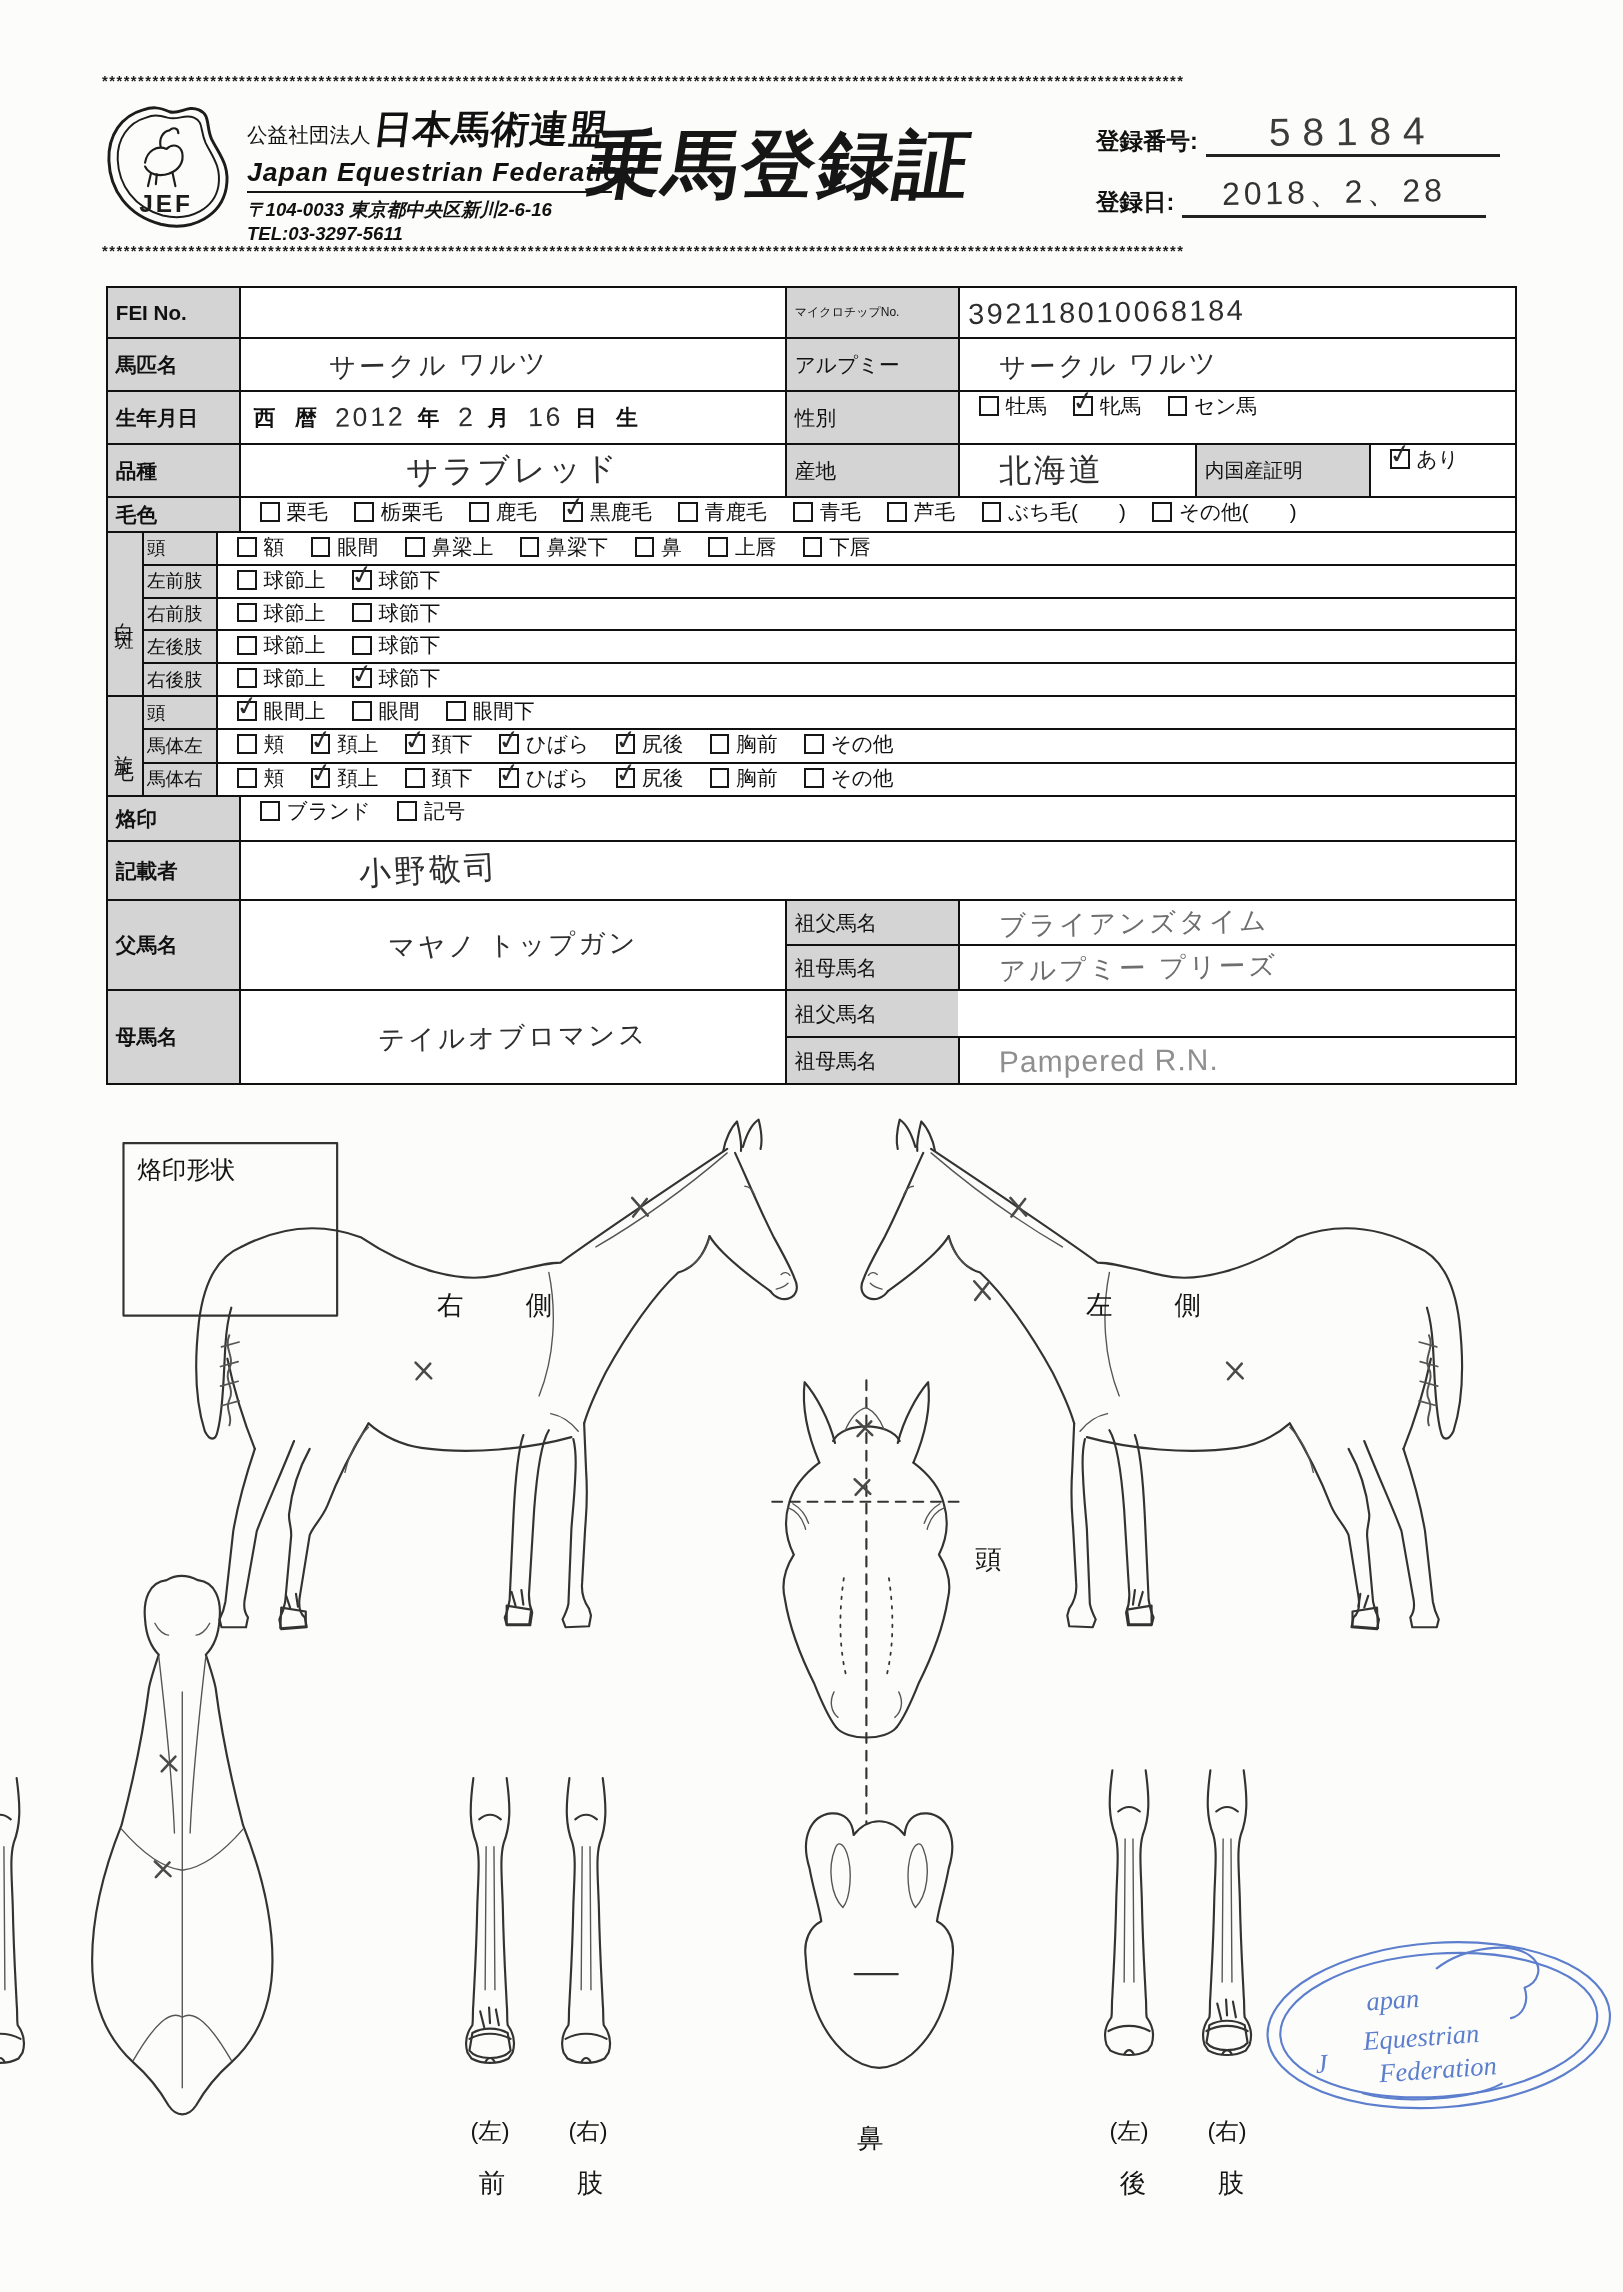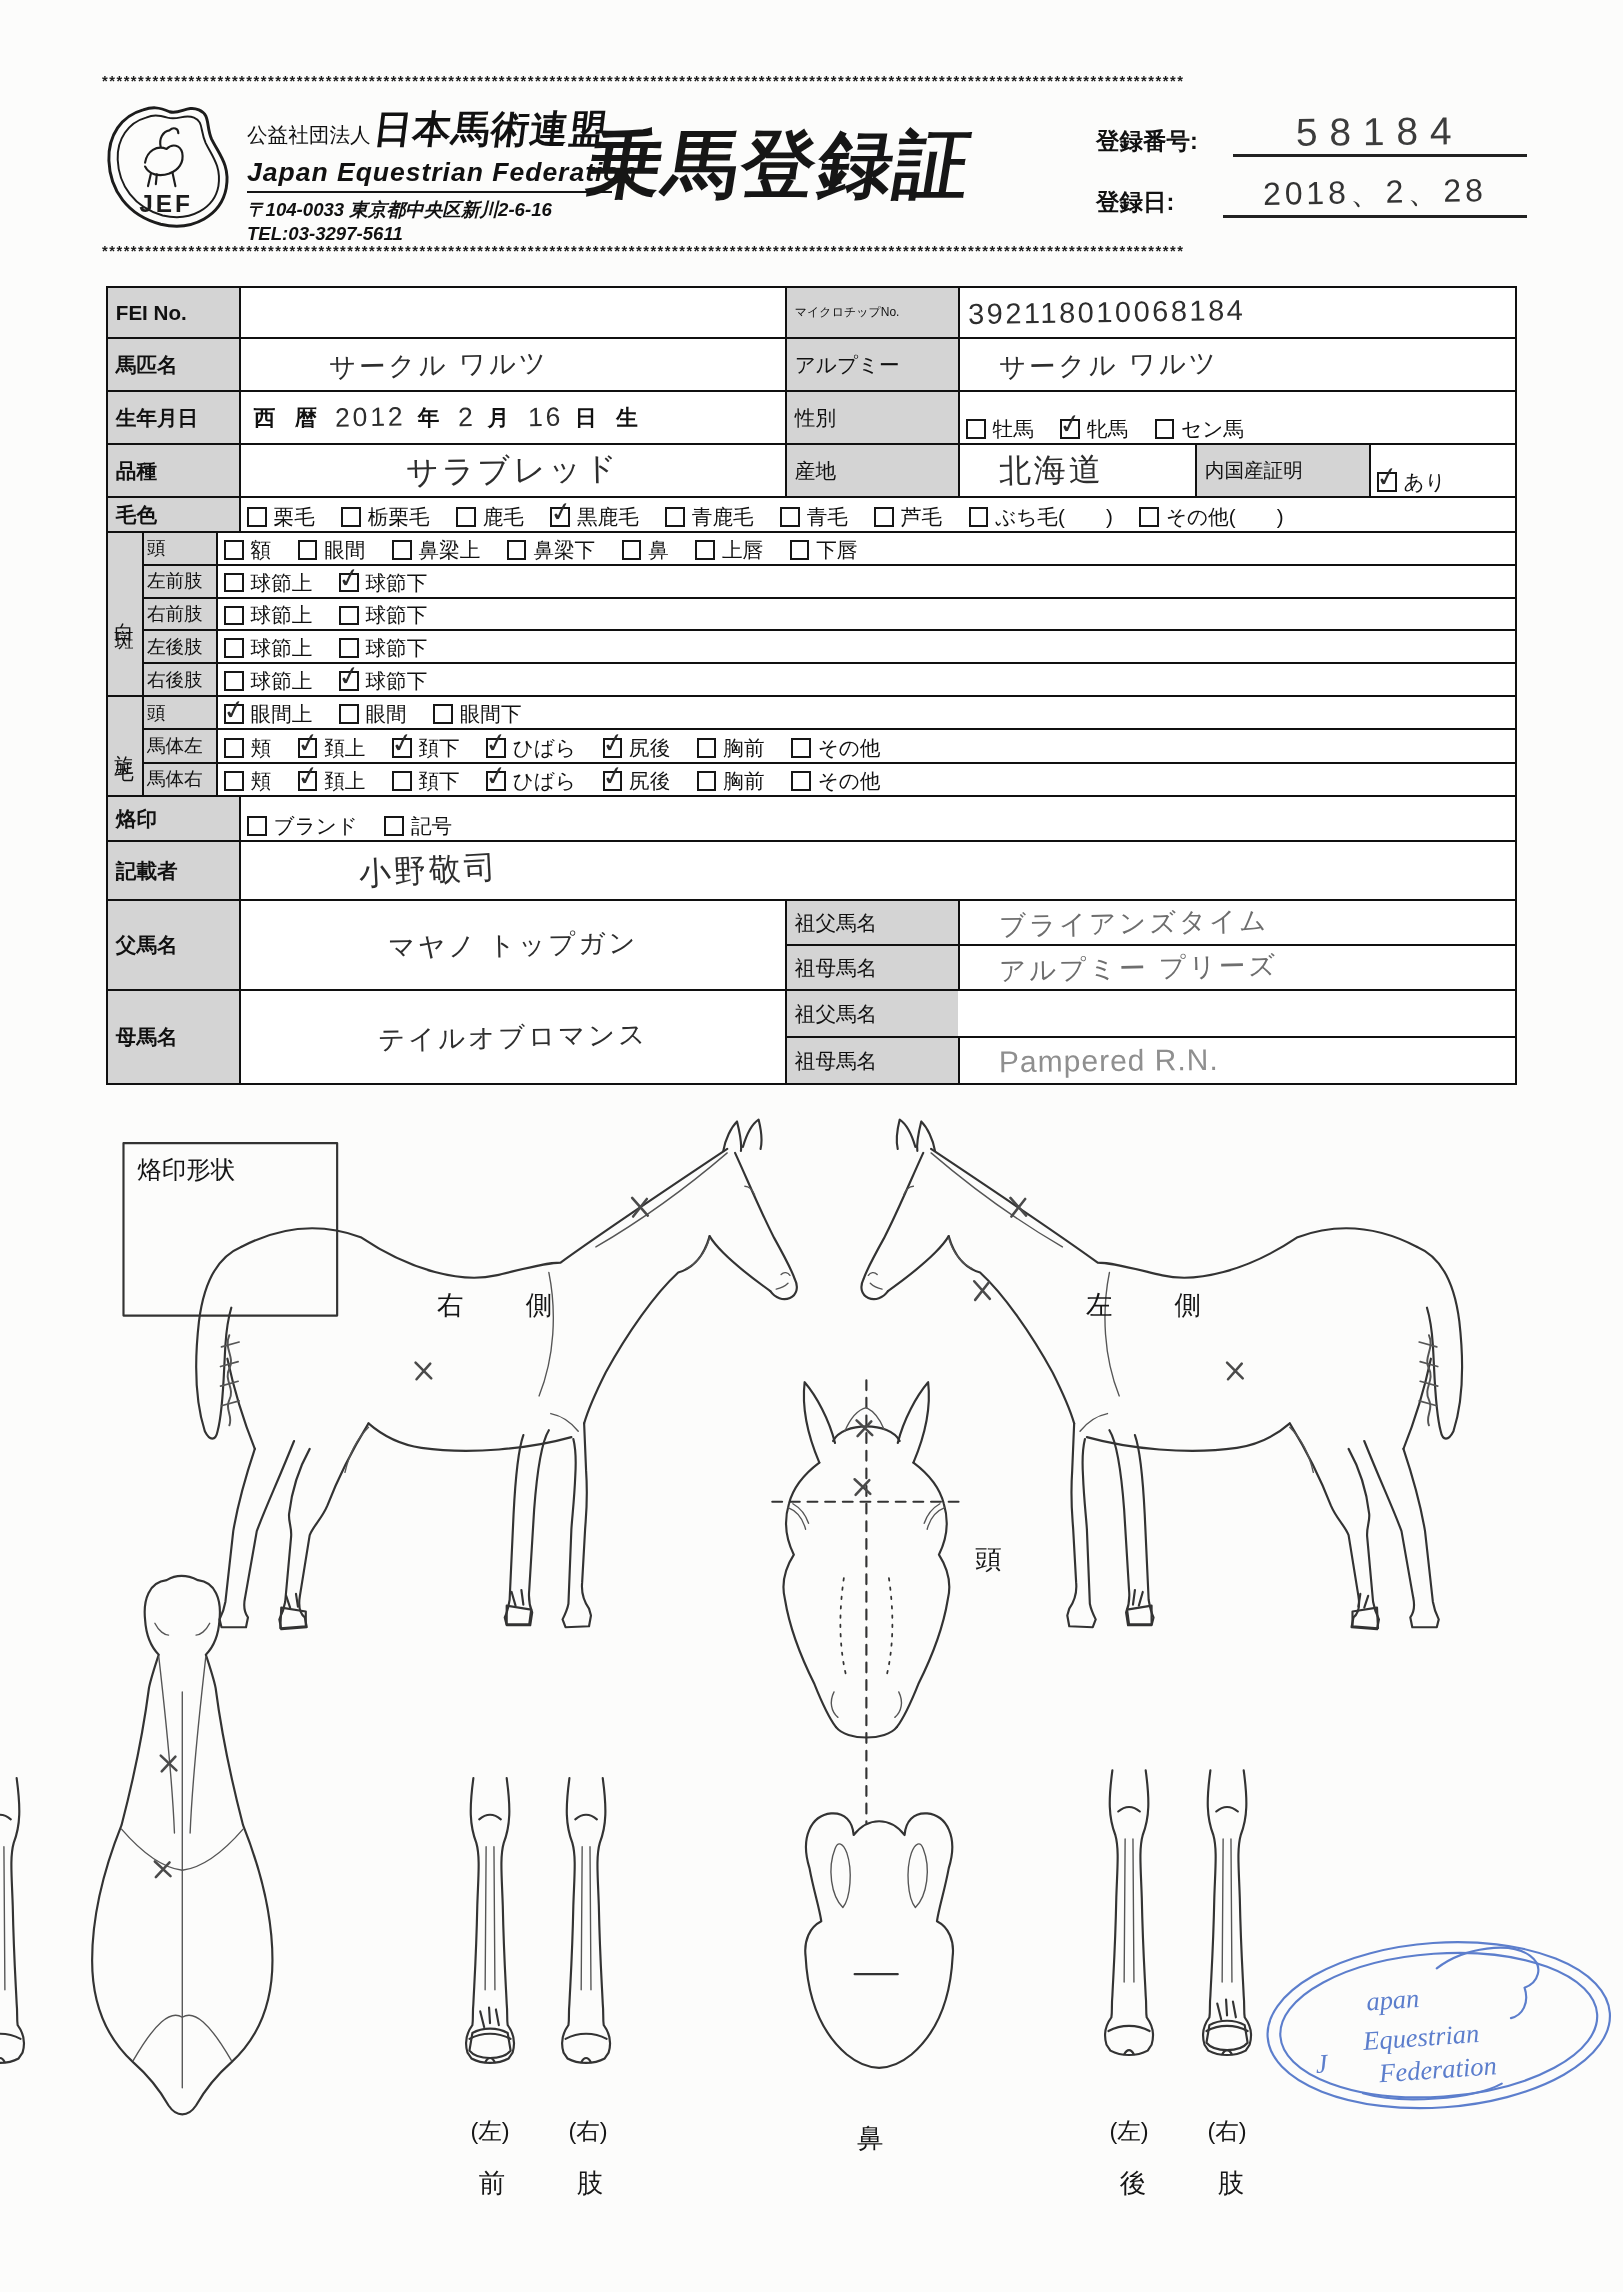--- a/index.html
+++ b/index.html
@@ -14,21 +14,21 @@
   .org{position:absolute;left:247px;top:104px;width:412px;}
   .orgtype{font-size:20.6px;margin-right:3px;}
   .orgname{font-size:38px;font-weight:900;transform:skewX(-7deg);display:inline-block;letter-spacing:1px;}
   .orgen{font-size:26.5px;font-style:italic;font-weight:600;margin-top:2px;letter-spacing:1px;}
   .orgrule{width:365px;border-bottom:2.9px solid #151515;margin:2.9px 0 3.9px 0;}
   .orgaddr{font-size:18.6px;font-style:italic;font-weight:700;}
   .orgtel{font-size:18.6px;font-style:italic;font-weight:700;}
   .title{position:absolute;left:588px;top:116px;font-size:74px;font-weight:900;letter-spacing:2.9px;
          transform:skewX(-9deg);color:#161616;}
   .regblock{position:absolute;left:1096px;top:110px;width:431px;}
-  .regrow{display:flex;align-items:flex-end;margin-bottom:13.7px;justify-content:space-between;}
+  .regrow{display:flex;align-items:flex-end;margin-bottom:13.7px;}
   .reglab{font-size:23.5px;font-weight:600;margin-right:7.8px;white-space:nowrap;}
   .regline{display:inline-block;border-bottom:3.4px solid #222;text-align:center;}
   .regline.no{width:294px;}
   .regline.dt{width:304px;}
   .regno{font-size:39px;letter-spacing:11.8px;color:#3c3c3c;display:inline-block;transform:rotate(-.5deg);}
   .regdate{font-size:32px;letter-spacing:3.9px;color:#333;display:inline-block;transform:rotate(-1deg);}
   
   .tbl{position:absolute;left:106px;top:286px;width:1411px;border:2.9px solid #101010;background:#fff;box-sizing:border-box;}
   .trow{display:flex;border-top:2.2px solid #101010;align-items:stretch;}
   .trow:first-child{border-top:none;}
@@ -43,21 +43,21 @@
   .wb{width:546px;flex:none;}
   .wc{width:173px;flex:none;}
   .wd{flex:1;}
   .wd1{width:237px;flex:none;}
   .wd2{width:174px;flex:none;font-size:19.6px;}
   .wd3{flex:1;}
   .gcol{flex:1;display:flex;flex-direction:column;}
   .sub{display:flex;border-top:2.2px solid #101010;flex:1;align-items:stretch;}
   .sub:first-child{border-top:none;}
   .vlab{writing-mode:vertical-rl;text-orientation:upright;justify-content:center;font-size:19.6px;letter-spacing:6.9px;}
-  .opts{flex:1;display:flex;align-items:flex-end;flex-wrap:nowrap;padding-left:6px;}
+  .opts{flex:1;display:flex;align-items:flex-start;flex-wrap:nowrap;padding-left:19px;}
   .opt{display:inline-flex;align-items:center;margin-right:26.5px;font-size:20.6px;white-space:nowrap;}
   .cb{display:inline-block;width:15.7px;height:15.7px;border:2.4px solid #161616;position:relative;flex:none;margin-right:6.9px;background:#fff;}
   .cb.on::after{content:"\2713";position:absolute;left:-2.9px;top:-12.7px;font-size:26.5px;font-weight:bold;color:#2a2a2a;transform:rotate(-10deg);}
   .hand{font-size:26.5px;color:#2e2e2e;letter-spacing:2.9px;transform:rotate(-1.2deg);white-space:nowrap;}
   .hand.big{font-size:32px;}
   .hand.en{font-size:30px;color:#8f8f8f;letter-spacing:1px;transform:rotate(-.6deg);}
   .microchip{font-size:29px;color:#2e2e2e;letter-spacing:2.5px;transform:rotate(-.8deg);}
   .bprint{font-size:21.6px;font-weight:bold;letter-spacing:6.9px;margin:0 11.8px;white-space:nowrap;}
   .bprint.first{margin-left:5px;}
   .pl90{padding-left:88px;}.pl40{padding-left:39px;}.pl120{padding-left:118px;}.plc{justify-content:center;}

